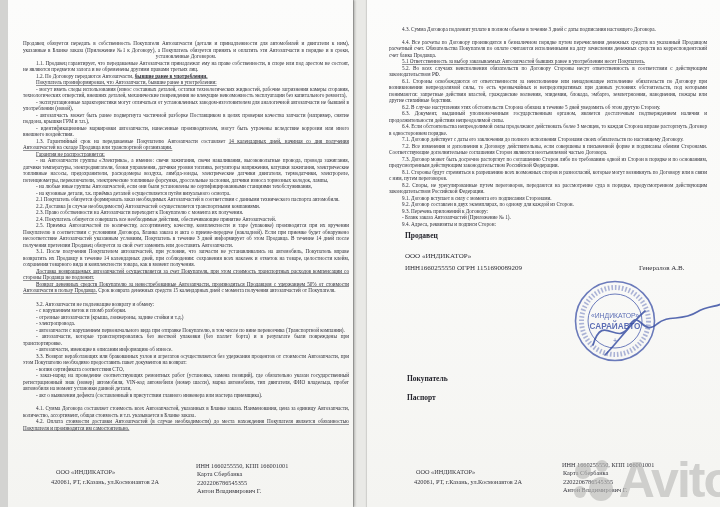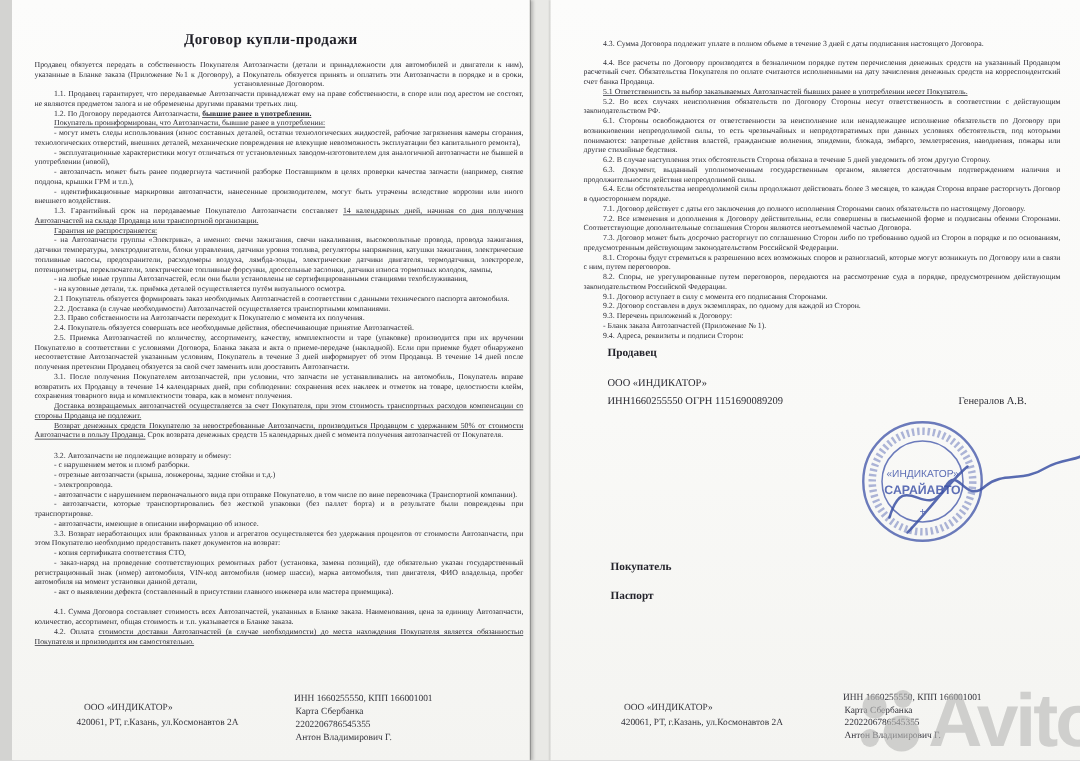--- a/index.html
+++ b/index.html
@@ -36,21 +36,20 @@
 </style>
 </head>
 <body>
 
 <div class="screen">
 
   <div class="edge-strip"></div>
   <div class="page-gap"></div>
 
   <div class="page page1">
-    <div class="title">Договор купли-продажи</div>
     <div class="bodywrap p1body">
       <div class="scaled">
           <div class="para noind lastcenter"><span>Продавец обязуется передать в собственность Покупателя Автозапчасти (детали и принадлежности для автомобилей и двигатели к ним), указанные в Бланке заказа (Приложение №1 к Договору), а Покупатель обязуется принять и оплатить эти Автозапчасти в порядке и в сроки, установленные Договором.</span></div>
           <div class="para"><span>1.1. Продавец гарантирует, что передаваемые Автозапчасти принадлежат ему на праве собственности, в споре или под арестом не состоят, не являются предметом залога и не обременены другими правами третьих лиц.</span></div>
           <div class="para"><span>1.2. По Договору передаются Автозапчасти, </span><span class="b u">бывшие ранее в употреблении.</span></div>
           <div class="para"><span class="u">Покупатель проинформирован, что Автозапчасти, бывшие ранее в употреблении:</span></div>
           <div class="para"><span>- могут иметь следы использования (износ составных деталей, остатки технологических жидкостей, рабочие загрязнения камеры сгорания, технологических отверстий, внешних деталей, механические повреждения не влекущие невозможность эксплуатации без капитального ремонта),</span></div>
           <div class="para"><span>- эксплуатационные характеристики могут отличаться от установленных заводом-изготовителем для аналогичной автозапчасти не бывшей в употреблении (новой),</span></div>
           <div class="para"><span>- автозапчасть может быть ранее подвергнута частичной разборке Поставщиком в целях проверки качества запчасти (например, снятие поддона, крышки ГРМ и т.п.),</span></div>
           <div class="para"><span>- идентификационные маркировки автозапчасти, нанесенные производителем, могут быть утрачены вследствие коррозии или иного внешнего воздействия.</span></div>

